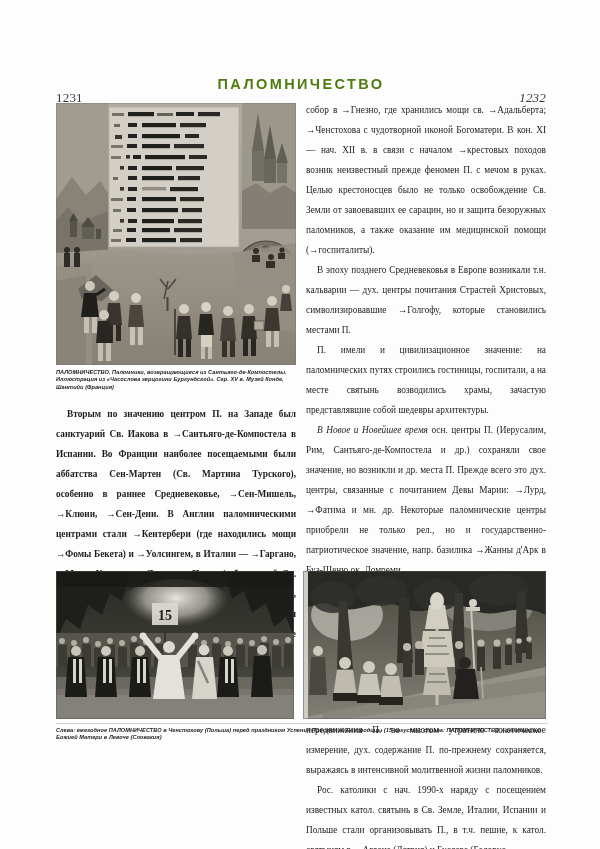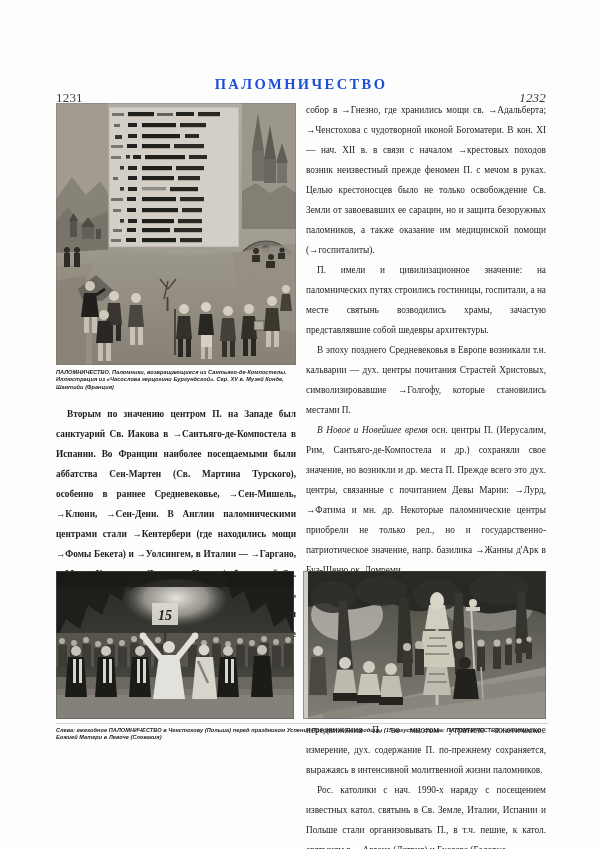--- a/index.html
+++ b/index.html
@@ -39,25 +39,25 @@
     color: #3a3a3a;
     letter-spacing: 0.2px;
   }
   .folio-left  { left: 0; }
   .folio-right { right: 0; font-style: italic; }
   .head-title {
     position: absolute;
     left: 0; right: 0;
     top: -2px;
     text-align: center;
-    font-family: Liberation Serif, serif;
+    font-family: Liberation Sans, sans-serif;
     font-size: 14.5px;
     font-weight: bold;
     letter-spacing: 2.4px;
-    color: #1d4ed8;
+    color: #4d7c0f;
   }
 
   
   .col {
     position: absolute;
     width: 240px;
     top: 100px;
   }
   .col-left  { left: 56px; }
   .col-right { left: 306px; width: 240px; }
@@ -110,21 +110,20 @@
     width: 241px;
   }
 
   
   .photo {
     position: absolute;
     top: 571px;
     height: 148px;
     overflow: hidden;
     background: #6f6f6a;
-    font-style: italic;
   }
   .photo-left  { left: 56px;  width: 238px; }
   .photo-right { left: 303px; width: 243px; }
   .ph-canvas { position:absolute; left:0; top:0; width:100%; height:100%; }
 
   .cap-photos {
     position: absolute;
     left: 56px;
     top: 727px;
     width: 492px;
@@ -376,22 +375,22 @@
 
   <div class="col col-left" style="top:404px;font-weight:bold;">
     <div class="body-text">
       <p>Вторым по значению центром П. на Западе был санктуарий Св. Иакова в →Сантьяго-де-Компостела в Испании. Во Франции наиболее посещаемыми были аббатства Сен-Мартен (Св. Мартина Турского), особенно в раннее Средневековье, →Сен-Мишель, →Клюни, →Сен-Дени. В Англии паломническими центрами стали →Кентербери (где находились мощи →Фомы Бекета) и →Уолсингем, в Италии — →Гаргано, →Монте-Кассино, →Лорето, →Падуя (с базиликой Св. Антония), →Ассизи (с базиликой Св. Франциска), →Бари (где находились мощи →Николая Мирликийского) и др. В Польше прославились такие санктуарии, как кафедр.</p>
     </div>
   </div>
 
   <div class="col col-right">
     <div class="body-text">
       <p class="noindent">собор в →Гнезно, где хранились мощи св. →Адальберта; →Ченстохова с чудотворной иконой Богоматери. В кон. XI — нач. XII в. в связи с началом →крестовых походов возник неизвестный прежде феномен П. с мечом в руках. Целью крестоносцев было не только освобождение Св. Земли от завоевавших ее сарацин, но и защита безоружных паломников, а также оказание им медицинской помощи (→госпиталиты).</p>
+      <p>В эпоху позднего Средневековья в Европе возникали т.н. кальварии — дух. центры почитания Страстей Христовых, символизировавшие →Голгофу, которые становились местами П.</p>
       <p>П. имели и цивилизационное значение: на паломнических путях строились гостиницы, госпитали, а на месте святынь возводились храмы, зачастую представлявшие собой шедевры архитектуры.</p>
-      <p>В эпоху позднего Средневековья в Европе возникали т.н. кальварии — дух. центры почитания Страстей Христовых, символизировавшие →Голгофу, которые становились местами П.</p>
       <p><span class="lead">В Новое и Новейшее время</span><span> осн. центры П. (Иерусалим, Рим, Сантьяго-де-Компостела и др.) сохраняли свое значение, но возникли и др. места П. Прежде всего это дух. центры, связанные с почитанием Девы Марии: →Лурд, →Фатима и мн. др. Некоторые паломнические центры приобрели не только рел., но и государственно-патриотическое значение, напр. базилика →Жанны д'Арк в Буа-Шеню ок. Домреми.</span></p>
       <p>Новый импульс паломническому движению придал II →Ватиканский собор, в документах которого подчеркнута важность П. (LG 7, 50–51). В наст. время П. стало одной из форм евангелизации. Возникло отд. направление — молодёжное П. Благодаря стремительному развитию средств сообщения П. в XX в. превратилось в массовое явление. Хотя в связи с использованием совр. средств передвижения П. во многом утратило аскетическое измерение, дух. содержание П. по-прежнему сохраняется, выражаясь в интенсивной молитвенной жизни паломников.</p>
       <p>Рос. католики с нач. 1990-х наряду с посещением известных катол. святынь в Св. Земле, Италии, Испании и Польше стали организовывать П., в т.ч. пешие, к катол. святыням в →Аглоне (Латвия) и Буславе (Белорус-</p>
     </div>
   </div>
 
   <div class="photo photo-left">
     <svg class="ph-canvas" viewBox="0 0 238 148" preserveAspectRatio="none">
       <defs>
         <linearGradient id="forest" x1="0" y1="0" x2="0" y2="1">

